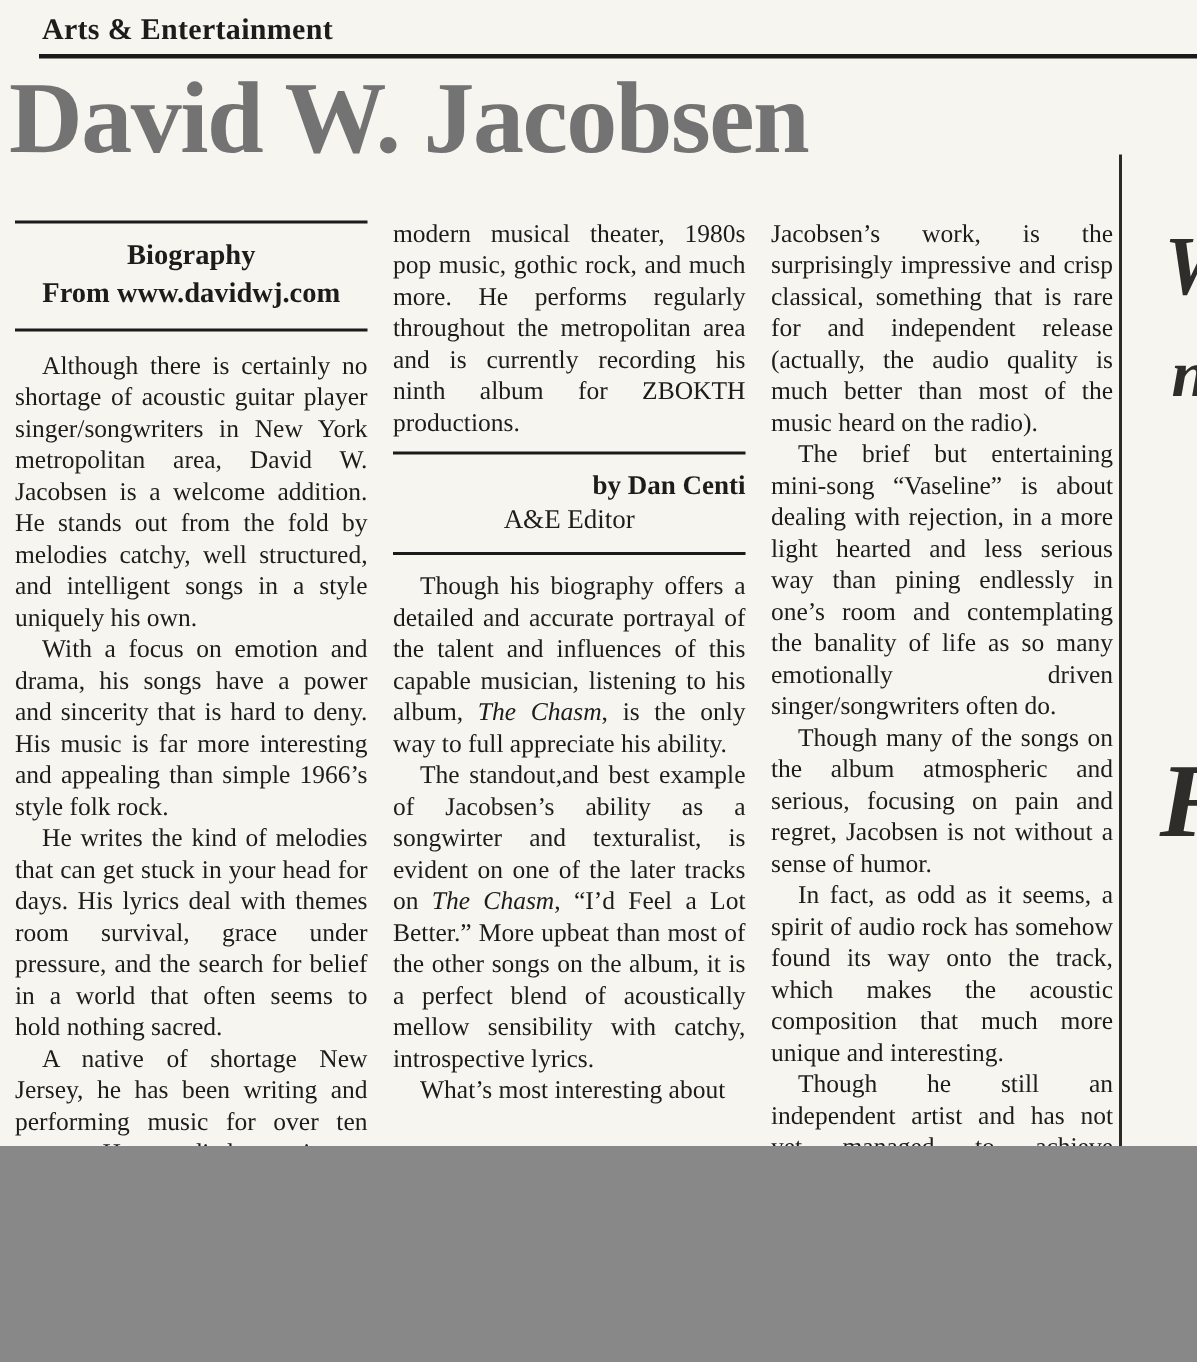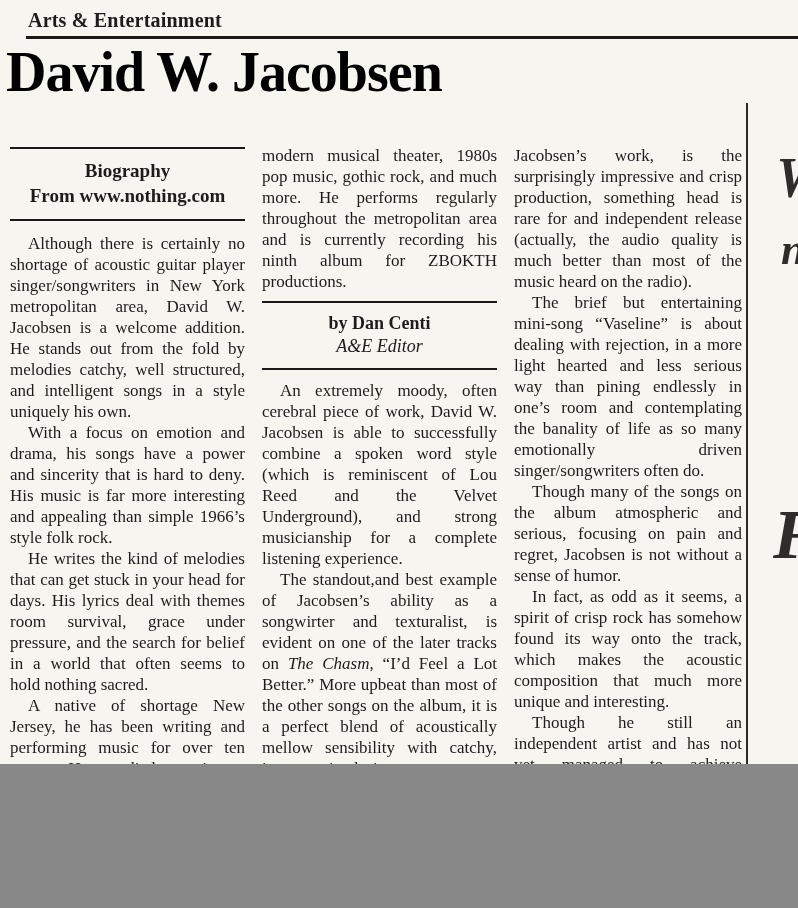--- a/index.html
+++ b/index.html
@@ -17,23 +17,23 @@
     position:absolute;left:28px;top:9px;
     font-size:20px;font-weight:bold;letter-spacing:.2px;
   }
   .header-rule{
     position:absolute;left:26px;top:36px;width:772px;height:3px;
     background:var(--rule,#1a1a1a);
   }
   
   .headline{
     position:absolute;left:6px;top:44px;margin:0;
-    font-size:56px;font-weight:bold;line-height:1;
+    font-size:68px;font-weight:bold;line-height:1;
     letter-spacing:-1px;white-space:nowrap;
-    color:#000000;
+    color:#737373;
     text-align:right;
   }
   
   .columns{
     position:absolute;left:10px;top:145px;width:732px;
     display:flex;gap:17px;
   }
   .col{width:235px;}
   .col.last{width:228px;}
   .col p{
@@ -51,22 +51,22 @@
     font-weight:bold;font-size:19px;line-height:25px;
   }
   .byline-box{
     border-top:2px solid var(--rule,#1a1a1a);
     border-bottom:2px solid var(--rule,#1a1a1a);
     margin:9px 0 10px 0;
     padding:9px 0 10px 0;
     text-align:center;
     font-size:18px;line-height:23px;
   }
-  .byline-author{font-weight:bold;}
-  .byline-role{font-style:italic;}
+  .byline-author{font-weight:bold;text-align:right;}
+  .byline-role{}
   
   .v-rule{
     position:absolute;left:746px;top:103px;width:2px;height:772px;
     background:#2b2a27;
   }
   .corner-rule{
     position:absolute;left:746px;top:873px;width:52px;height:2px;
     background:#2b2a27;
   }
   
@@ -103,43 +103,43 @@
 
   <div class="section-label">Arts &amp; Entertainment</div>
   <div class="header-rule"></div>
 
   <h1 class="headline">David W. Jacobsen</h1>
 
   <div class="columns">
     <div class="col" id="col-0">
         <div class="bio-box">
           <div>Biography</div>
-          <div>From www.nothing.com</div>
+          <div>From www.davidwj.com</div>
         </div>
         <p>Although there is certainly no shortage of acoustic guitar player singer/songwriters in New York metropolitan area, David W. Jacobsen is a welcome addition. He stands out from the fold by melodies catchy, well structured, and intelligent songs in a style uniquely his own.</p>
         <p>With a focus on emotion and drama, his songs have a power and sincerity that is hard to deny. His music is far more interesting and appealing than simple 1966’s style folk rock.</p>
         <p>He writes the kind of melodies that can get stuck in your head for days. His lyrics deal with themes room survival, grace under pressure, and the search for belief in a world that often seems to hold nothing sacred.</p>
         <p>A native of shortage New Jersey, he has been writing and performing music for over ten years. He studied music at Berklee College of music and has both an excellent understanding of music theory as well as the good sense not to use it.</p>
         <p>His influences are extensive including folk, class rock, classical,</p>
       </div>
     <div class="col" id="col-1">
         <p class="noindent">modern musical theater, 1980s pop music, gothic rock, and much more. He performs regularly throughout the metropolitan area and is currently recording his ninth album for ZBOKTH productions.</p>
         <div class="byline-box">
           <div class="byline-author">by Dan Centi</div>
           <div class="byline-role">A&amp;E Editor</div>
         </div>
-        <p>An extremely moody, often cerebral piece of work, David W. Jacobsen is able to successfully combine a spoken word style (which is reminiscent of Lou Reed and the Velvet Underground), and strong musicianship for a complete listening experience.</p>
+        <p>Though his biography offers a detailed and accurate portrayal of the talent and influences of this capable musician, listening to his album, <i>The Chasm</i>, is the only way to full appreciate his ability.</p>
         <p>The standout,and best example of Jacobsen’s ability as a songwirter and texturalist, is evident on one of the later tracks on <i>The Chasm</i>, “I’d Feel a Lot Better.” More upbeat than most of the other songs on the album, it is a perfect blend of acoustically mellow sensibility with catchy, introspective lyrics.</p>
         <p>What’s most interesting about</p>
       </div>
     <div class="col last" id="col-2">
-        <p class="noindent">Jacobsen’s work, is the surprisingly impressive and crisp production, something head is rare for and independent release (actually, the audio quality is much better than most of the music heard on the radio).</p>
+        <p class="noindent">Jacobsen’s work, is the surprisingly impressive and crisp classical, something that is rare for and independent release (actually, the audio quality is much better than most of the music heard on the radio).</p>
         <p>The brief but entertaining mini-song “Vaseline” is about dealing with rejection, in a more light hearted and less serious way than pining endlessly in one’s room and contemplating the banality of life as so many emotionally driven singer/songwriters often do.</p>
         <p>Though many of the songs on the album atmospheric and serious, focusing on pain and regret, Jacobsen is not without a sense of humor.</p>
-        <p>In fact, as odd as it seems, a spirit of crisp rock has somehow found its way onto the track, which makes the acoustic composition that much more unique and interesting.</p>
+        <p>In fact, as odd as it seems, a spirit of audio rock has somehow found its way onto the track, which makes the acoustic composition that much more unique and interesting.</p>
         <p>Though he still an independent artist and has not yet managed to achieve widespread commercial success, David W. Jacobsen has the potential to be one of the most relevant artists to hit the scene within the next few years. He has the talent, the vision, and the cutting edge sound.</p>
       </div>
   </div>
 
   <div class="v-rule"></div>
   <div class="corner-rule"></div>
 
   <div id="edge-glyphs">
       <span class="edge-glyph g0">W</span>
       <span class="edge-glyph g1">n</span>

